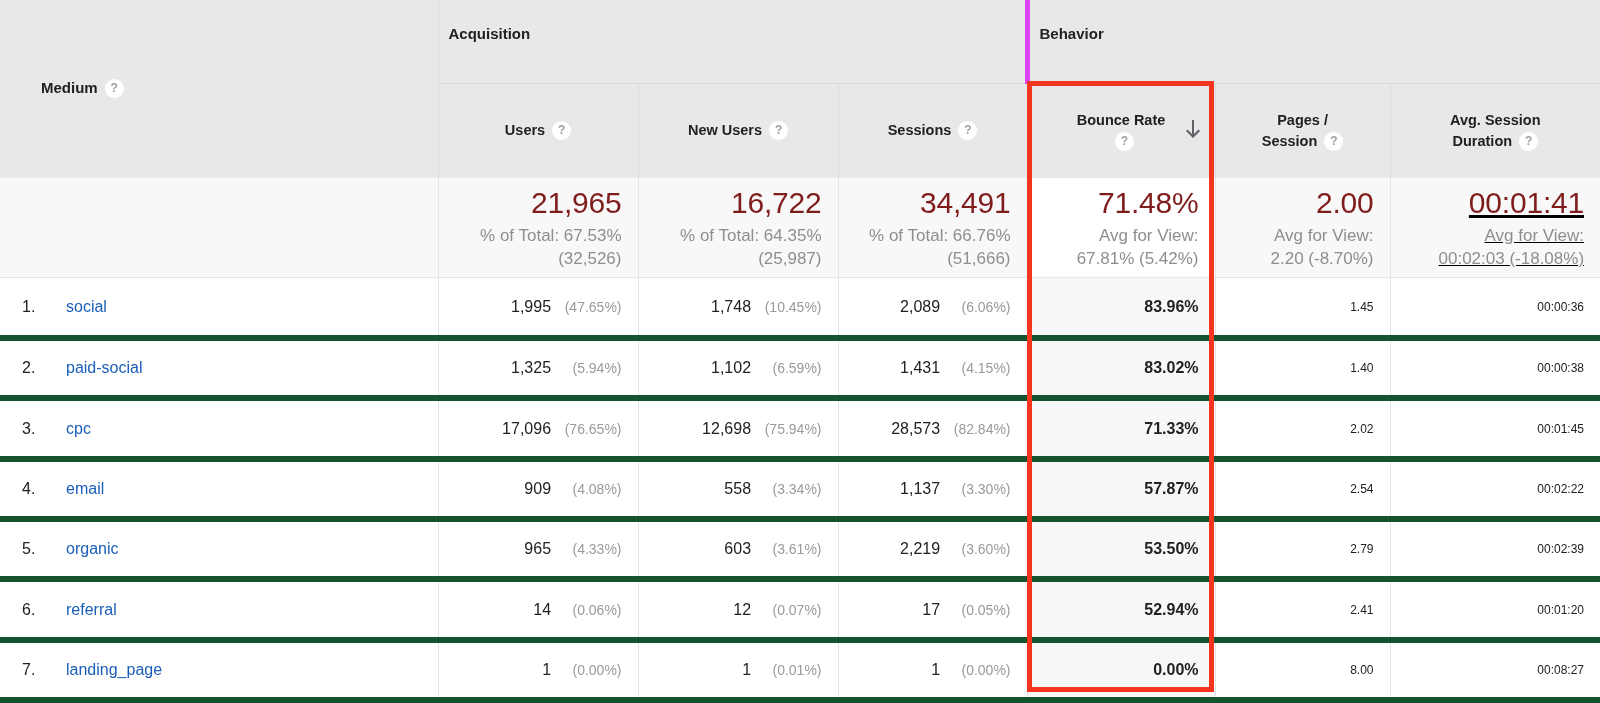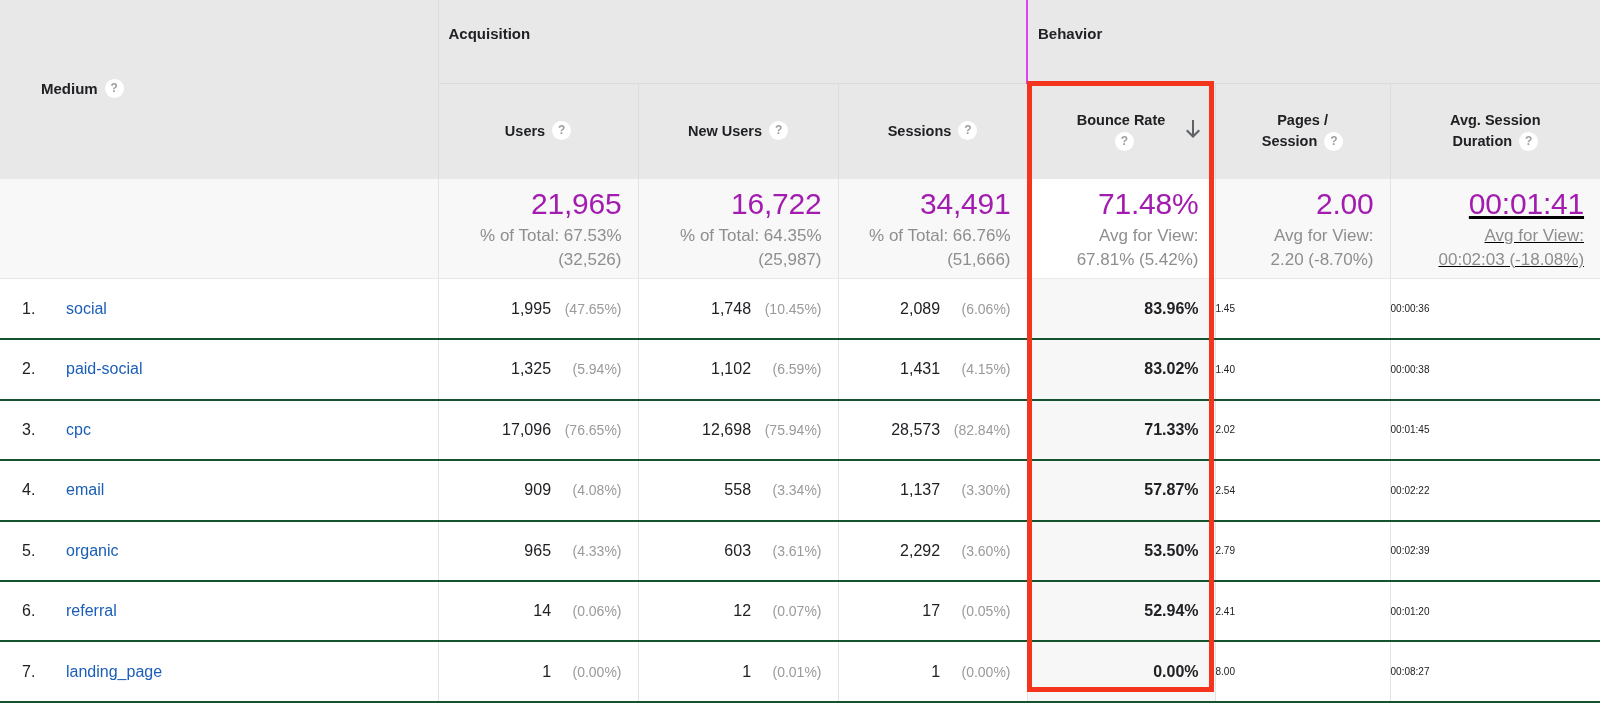--- a/index.html
+++ b/index.html
@@ -32,21 +32,21 @@
   
   .grp-row { height: 81px; }
   .grp-cell {
     background: #e8e8e8;
     vertical-align: top;
     padding: 25px 0 0 10px;
     font-size: 15px;
     font-weight: bold;
     color: #202124;
     text-align: left;
-    border-right: 2px solid #d946ef;
+    border-right: 5px solid #d946ef;
   }
   .grp-cell.no-rb { border-right: none; }
 
   
   .hdr-row { height: 92px; }
   .hdr-cell {
     background: #e8e8e8;
     vertical-align: middle;
     text-align: center;
     font-size: 14.5px;
@@ -122,38 +122,38 @@
     vertical-align: middle;
     text-align: right;
     padding: 0 16px 0 10px;
     border-right: 1px solid #e4e4e4;
     border-bottom: 1px solid #e8e8e8;
   }
   .sum-cell.no-rb { border-right: none; text-decoration: underline; }
   .sum-cell.dim { background: #f8f8f8; }
   .sum-big {
     font-size: 30px;
-    color: #a21caf;
+    color: #7f1d1d;
     font-weight: normal;
     line-height: 1.18;
     letter-spacing: -0.2px;
   }
   .sum-sub {
     font-size: 17px;
     color: #8e8e8e;
     line-height: 1.36;
     margin-top: 3px;
     white-space: pre-line;
   }
   .sum-cell.sorted { background: #ffffff; }
 
   
   .data-row { height: 58.6px; }
   .td-base {
-    border-bottom: 2px solid #14532d;
+    border-bottom: 6px solid #14532d;
     border-right: 1px solid #e4e4e4;
     vertical-align: middle;
     background: #ffffff;
     font-size: 16px;
     color: #202124;
   }
   .td-base.no-rb { border-right: none; }
 
   .td-dim {
     text-align: left;
@@ -175,21 +175,21 @@
 
   .td-num {
     text-align: right;
     padding-right: 16px;
     white-space: nowrap;
   }
   .num-main { font-size: 16px; color: #202124; }
   .num-pct  { font-size: 14px; color: #9a9a9a; display: inline-block; width: 66px; text-align: right; }
   .td-num.sorted { background: #f7f7f7; }
   .td-num.sorted .num-main { font-weight: bold; }
-  .td-plain { padding-right: 16px; font-size: 10px; white-space: nowrap; }
+  .td-plain { text-align: right; padding-right: 16px; font-size: 12px; white-space: nowrap; }
 </style>
 </head>
 <body>
 
 <table class="report-table">
   <colgroup>
     <col class="c-dim">
       <col class="c-users">
       <col class="c-new">
       <col class="c-sess">
@@ -309,21 +309,21 @@
         <td class="td-base td-num"><span class="num-main">558</span> <span class="num-pct">(3.34%)</span></td>
         <td class="td-base td-num"><span class="num-main">1,137</span> <span class="num-pct">(3.30%)</span></td>
         <td class="td-base td-num sorted"><span class="num-main">57.87%</span></td>
         <td class="td-base td-plain"><span>2.54</span></td>
         <td class="td-base td-plain no-rb"><span>00:02:22</span></td>
       </tr>
       <tr class="data-row">
         <td class="td-base td-dim"><span class="row-index">5.</span><a class="row-link">organic</a></td>
         <td class="td-base td-num"><span class="num-main">965</span> <span class="num-pct">(4.33%)</span></td>
         <td class="td-base td-num"><span class="num-main">603</span> <span class="num-pct">(3.61%)</span></td>
-        <td class="td-base td-num"><span class="num-main">2,292</span> <span class="num-pct">(3.60%)</span></td>
+        <td class="td-base td-num"><span class="num-main">2,219</span> <span class="num-pct">(3.60%)</span></td>
         <td class="td-base td-num sorted"><span class="num-main">53.50%</span></td>
         <td class="td-base td-plain"><span>2.79</span></td>
         <td class="td-base td-plain no-rb"><span>00:02:39</span></td>
       </tr>
       <tr class="data-row">
         <td class="td-base td-dim"><span class="row-index">6.</span><a class="row-link">referral</a></td>
         <td class="td-base td-num"><span class="num-main">14</span> <span class="num-pct">(0.06%)</span></td>
         <td class="td-base td-num"><span class="num-main">12</span> <span class="num-pct">(0.07%)</span></td>
         <td class="td-base td-num"><span class="num-main">17</span> <span class="num-pct">(0.05%)</span></td>
         <td class="td-base td-num sorted"><span class="num-main">52.94%</span></td>

